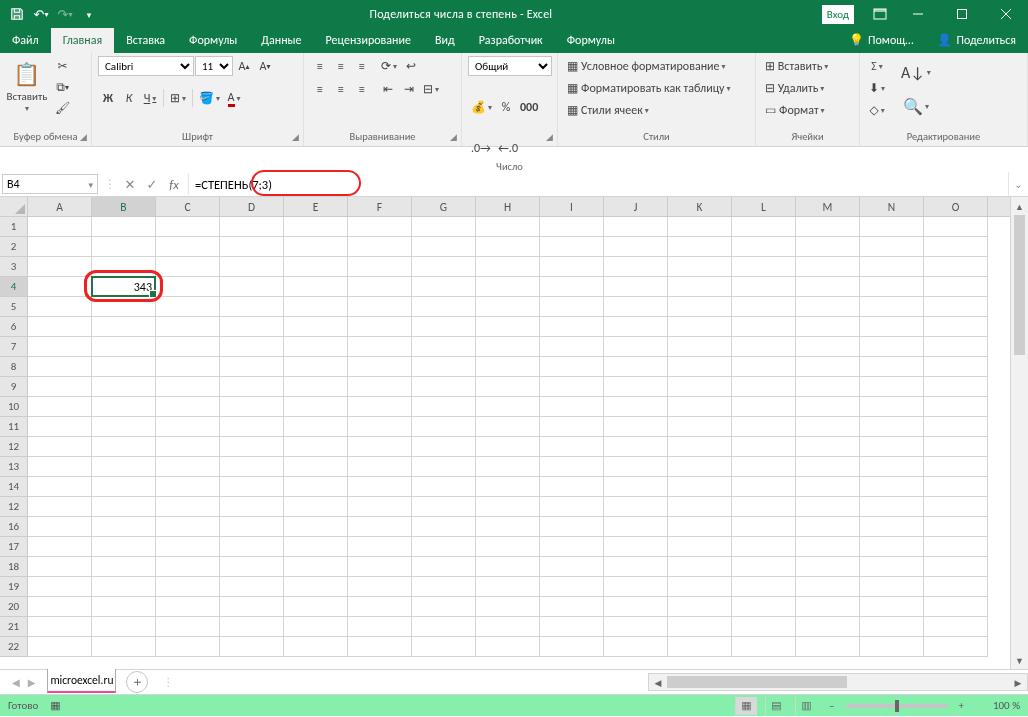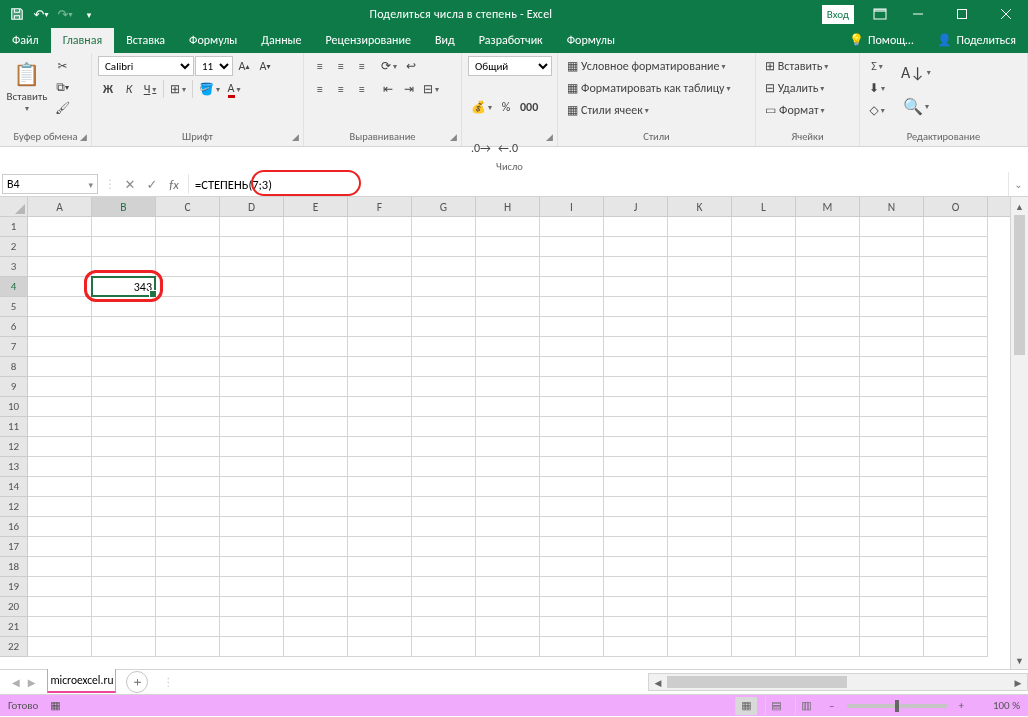--- a/index.html
+++ b/index.html
@@ -77,21 +77,21 @@
 .sheetbar { height: 25px; background: #fff; border-top: 1px solid #d4d4d4; display: flex; align-items: center; font-size: 11.5px;}
 .sheet-nav{display:flex;gap:8px;padding:0 12px;color:#b0b0b0;font-size:10px;}
 .sheet-tab { padding: 4px 2px; border: 1px solid #aeaeae; border-top: none; background: #fff; position: relative; top:-1px; border-bottom:2px solid #ec4899;}
 .sheet-add { width: 22px; height: 22px; border: 1px solid #c5c5c5; border-radius: 50%; margin-left: 10px; display:flex;align-items:center;justify-content:center;color:#666;font-size:13px;}
 .hscroll{margin-left:auto; height:18px; width:380px; background:#f1f1f1; display:flex; align-items:center; border:1px solid #d4d4d4;}
 .hscroll .arr{width:18px;text-align:center;font-size:9px;color:#666;}
 .hscroll .track{flex:1;height:100%;position:relative;}
 .hscroll .thumb{position:absolute;left:0;top:2px;bottom:2px;width:180px;background:#cdcdcd;}
 
 
-.status { height: 22px; background: #f0abfc; border-top: 1px solid #d4d4d4; display: flex; align-items: center; font-size: 11px; color: #555; padding: 0 8px; gap: 12px;}
+.status { height: 22px; background: #86efac; border-top: 1px solid #d4d4d4; display: flex; align-items: center; font-size: 11px; color: #555; padding: 0 8px; gap: 12px;}
 .status .right { margin-left: auto; display: flex; align-items: center; gap: 8px;}
 .view-btn{width:22px;height:18px;display:flex;align-items:center;justify-content:center;border-left:1px solid #d4d4d4;color:#666;font-size:11px;}
 .view-btn.active{background:#d9d9d9;}
 .zoom-slider{width:100px;height:4px;background:#c5c5c5;position:relative;}
 .zoom-slider .h{position:absolute;top:-4px;left:48px;width:4px;height:12px;background:#666;}
 .zoom-slider .mid{position:absolute;left:49px;top:-2px;width:2px;height:8px;background:#888;}
 
 svg{display:block;}
 </style>
 </head>
@@ -182,21 +182,21 @@
       </div>
     </div>
     <div class="group-label">
         <span>Буфер обмена</span>
         <span class="launcher">◢</span>
       </div>
   </div>
 
   <div class="group" style="width:212px;">
     <div class="group-body">
-        <div class="vcol" style="gap:3px;">
+        <div class="vcol" style="gap:12px;">
       <div class="hrow">
         <select class="fnt name"><option>Calibri</option></select>
         <select class="fnt size"><option>11</option></select>
         <div class="rbtn">A<sup style="font-size:8px;">▴</sup></div>
         <div class="rbtn">A<sup style="font-size:8px;">▾</sup></div>
       </div>
       <div class="hrow">
         <div class="rbtn" style="font-weight:bold;">Ж</div>
         <div class="rbtn" style="font-style:italic;">К</div>
         <div class="rbtn dd" style="text-decoration:underline;">Ч</div>

